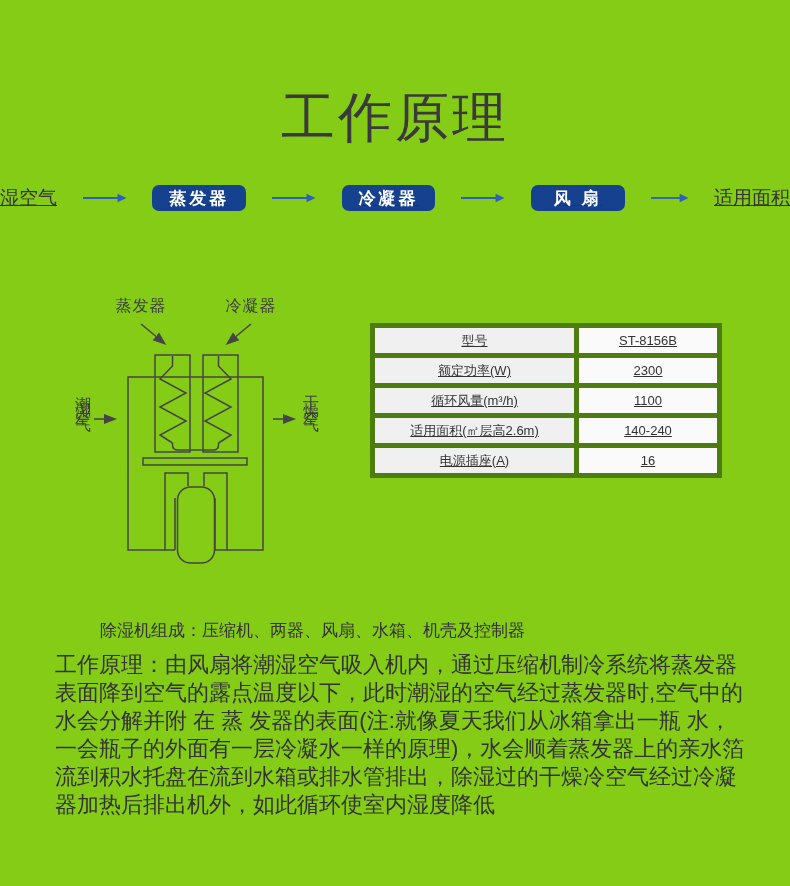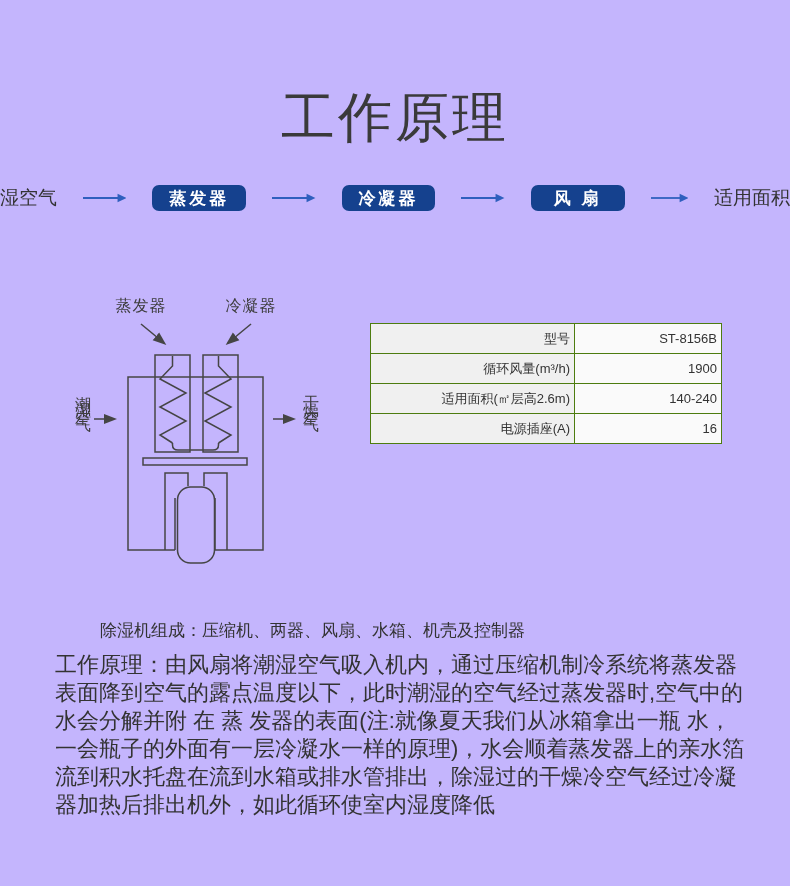--- a/index.html
+++ b/index.html
@@ -5,21 +5,21 @@
   * { margin: 0; padding: 0; box-sizing: border-box; }
   html,body { background: #f8f8f8; }
   body {
     font-family: "Liberation Sans", "DejaVu Sans", sans-serif;
     color: #333;
   }
   .page {
     position: relative;
     width: 790px;
     height: 886px;
-    background: #c4b5fd;
+    background: #84cc16;
     overflow: hidden;
     margin: 0 auto;
   }
 
   
   .title {
     position: absolute;
     top: 88px; left: 0;
     width: 100%;
     text-align: center;
@@ -32,20 +32,21 @@
 
   
   .flow-row {
     position: absolute;
     top: 185px; left: 0;
     width: 100%;
     display: flex;
     justify-content: center;
     align-items: center;
     gap: 26px;
+    text-decoration: underline;
   }
   .flow-label {
     font-size: 19px;
     color: #333;
     white-space: nowrap;
   }
   .flow-pill {
     display: flex;
     align-items: center;
     justify-content: center;
@@ -85,25 +86,26 @@
   
   .spec-table {
     position: absolute;
     left: 370px; top: 323px;
     width: 352px;
     border-collapse: collapse;
     font-size: 13px;
     color: #333;
   }
   .spec-table td {
-    border: 1px solid #4d7c0f;
+    border: 5px solid #4d7c0f;
     height: 30px;
-    text-align: right;
+    text-align: center;
     vertical-align: middle;
     padding: 0 4px;
+    text-decoration: underline;
   }
   .spec-table td.k { width: 204px; background: #f0f0f0; }
   .spec-table td.v { background: #fafafa; }
 
   
   .composition {
     position: absolute;
     left: 55px; top: 617px;
     width: 692px;
     font-size: 17px;
@@ -200,22 +202,26 @@
     <div class="diag-label vertical" style="left:272px; top:103px;">干燥空气</div>
   </div>
 
   <table class="spec-table">
     <tbody>
       <tr>
         <td class="k">型号</td>
         <td class="v">ST-8156B</td>
       </tr>
       <tr>
+        <td class="k">额定功率(W)</td>
+        <td class="v">2300</td>
+      </tr>
+      <tr>
         <td class="k">循环风量(m³/h)</td>
-        <td class="v">1900</td>
+        <td class="v">1100</td>
       </tr>
       <tr>
         <td class="k">适用面积(㎡层高2.6m)</td>
         <td class="v">140-240</td>
       </tr>
       <tr>
         <td class="k">电源插座(A)</td>
         <td class="v">16</td>
       </tr>
     </tbody>

